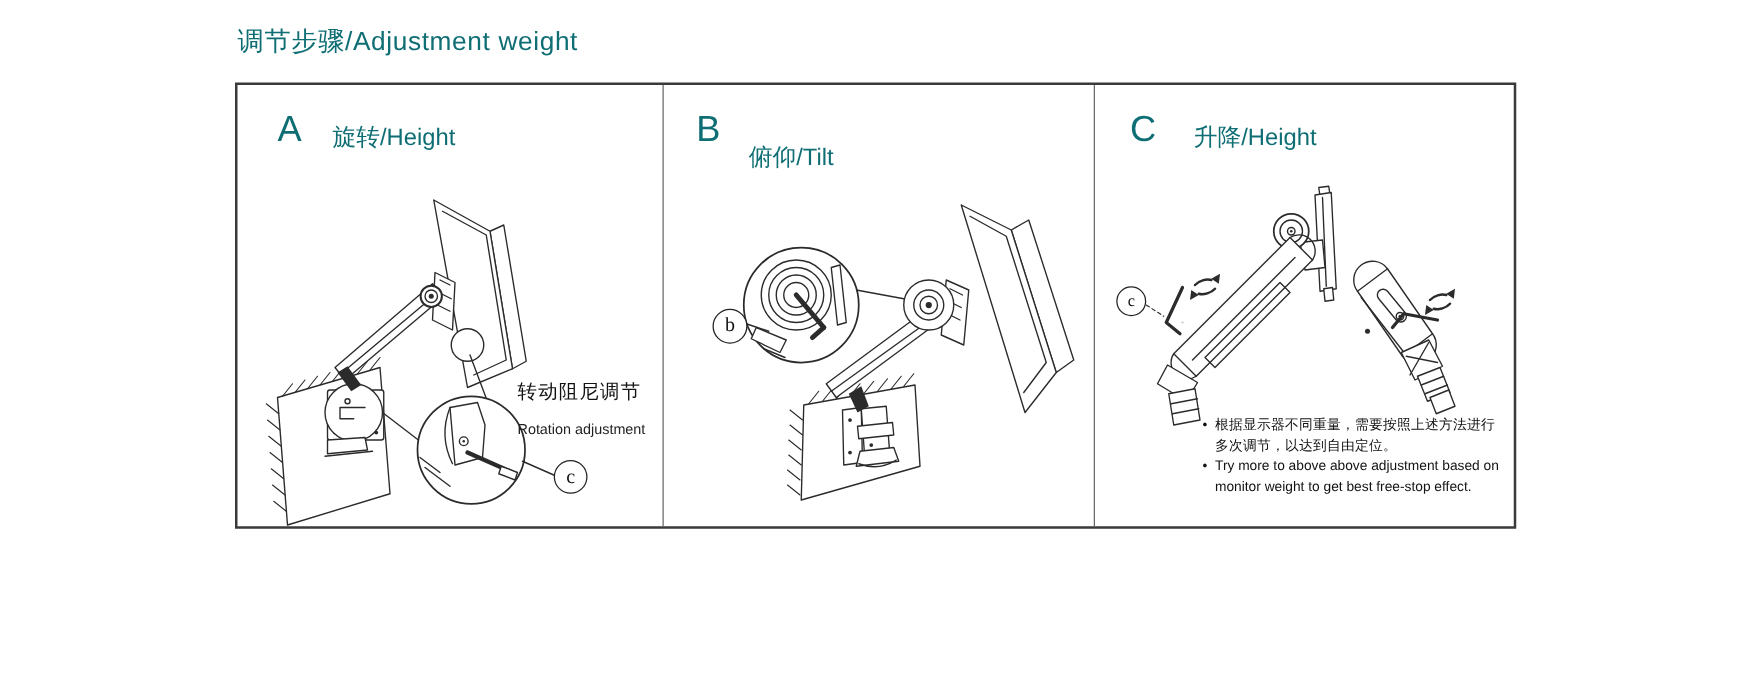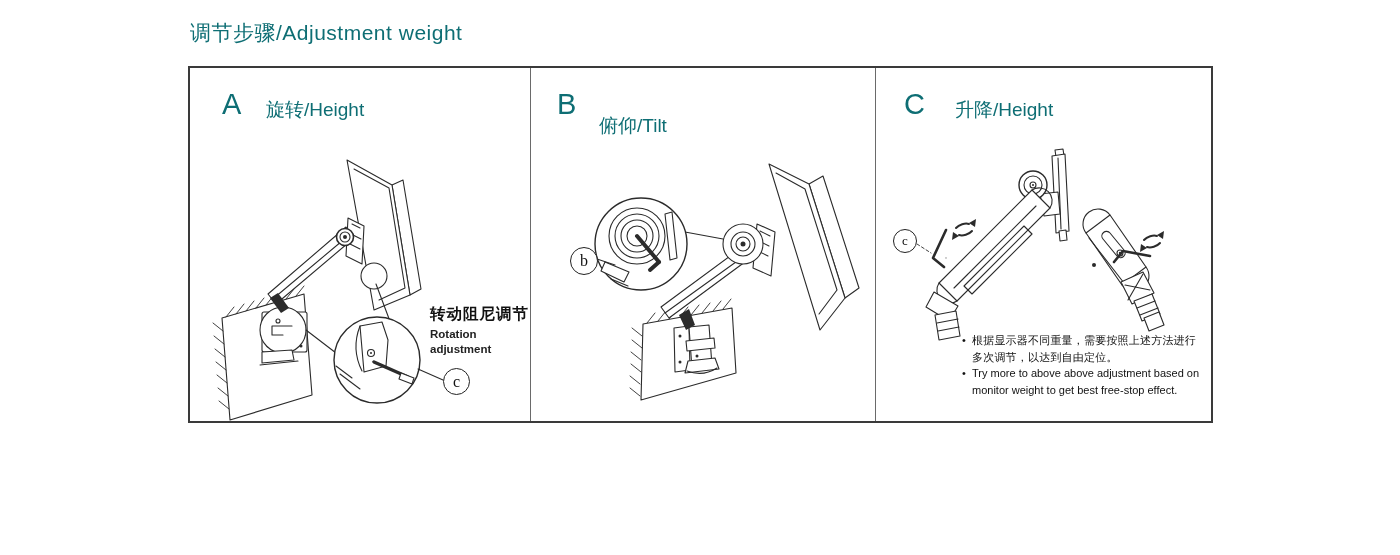--- a/index.html
+++ b/index.html
@@ -23,23 +23,23 @@
   .panel-letter{
     position:absolute;font-size:29px;color:var(--accent,#0e6e74);
     font-family:"Liberation Sans",sans-serif;
   }
   .panel-name{
     position:absolute;font-size:19px;color:var(--accent,#0e6e74);
   }
   .p-a .panel-letter{left:32px;top:20px;} .p-a .panel-name{left:76px;top:29px;}
   .p-b .panel-letter{left:26px;top:20px;} .p-b .panel-name{left:68px;top:45px;}
   .p-c .panel-letter{left:28px;top:20px;} .p-c .panel-name{left:56px;top:29px;margin-left:23px;}
-  .callout{position:absolute;left:240px;top:236px;line-height:1.25;font-weight:bold;}
+  .callout{position:absolute;left:224px;top:236px;line-height:1.25;}
   .callout-zh{font-family:"Liberation Serif",serif;font-size:15.5px;letter-spacing:1px;color:#111;}
-  .callout-en{font-size:11.5px;color:#222;margin-top:4px;}
+  .callout-en{font-size:11.5px;color:#222;margin-top:14px;}
   .tool-label{
     position:absolute;border:1.3px solid #222;border-radius:50%;background:#fff;
     display:flex;align-items:center;justify-content:center;
     font-family:"Liberation Serif",serif;color:#111;box-sizing:border-box;
   }
   .tool-label.a{left:253px;top:300px;width:27px;height:27px;font-size:16px;}
   .tool-label.b{left:39px;top:179px;width:28px;height:28px;font-size:16px;}
   .tool-label.c{left:17px;top:161px;width:24px;height:24px;font-size:13px;}
   .notes{position:absolute;left:86px;top:264px;width:244px;font-size:11px;line-height:1.5;color:#111;}
   .note-item{display:flex;}

